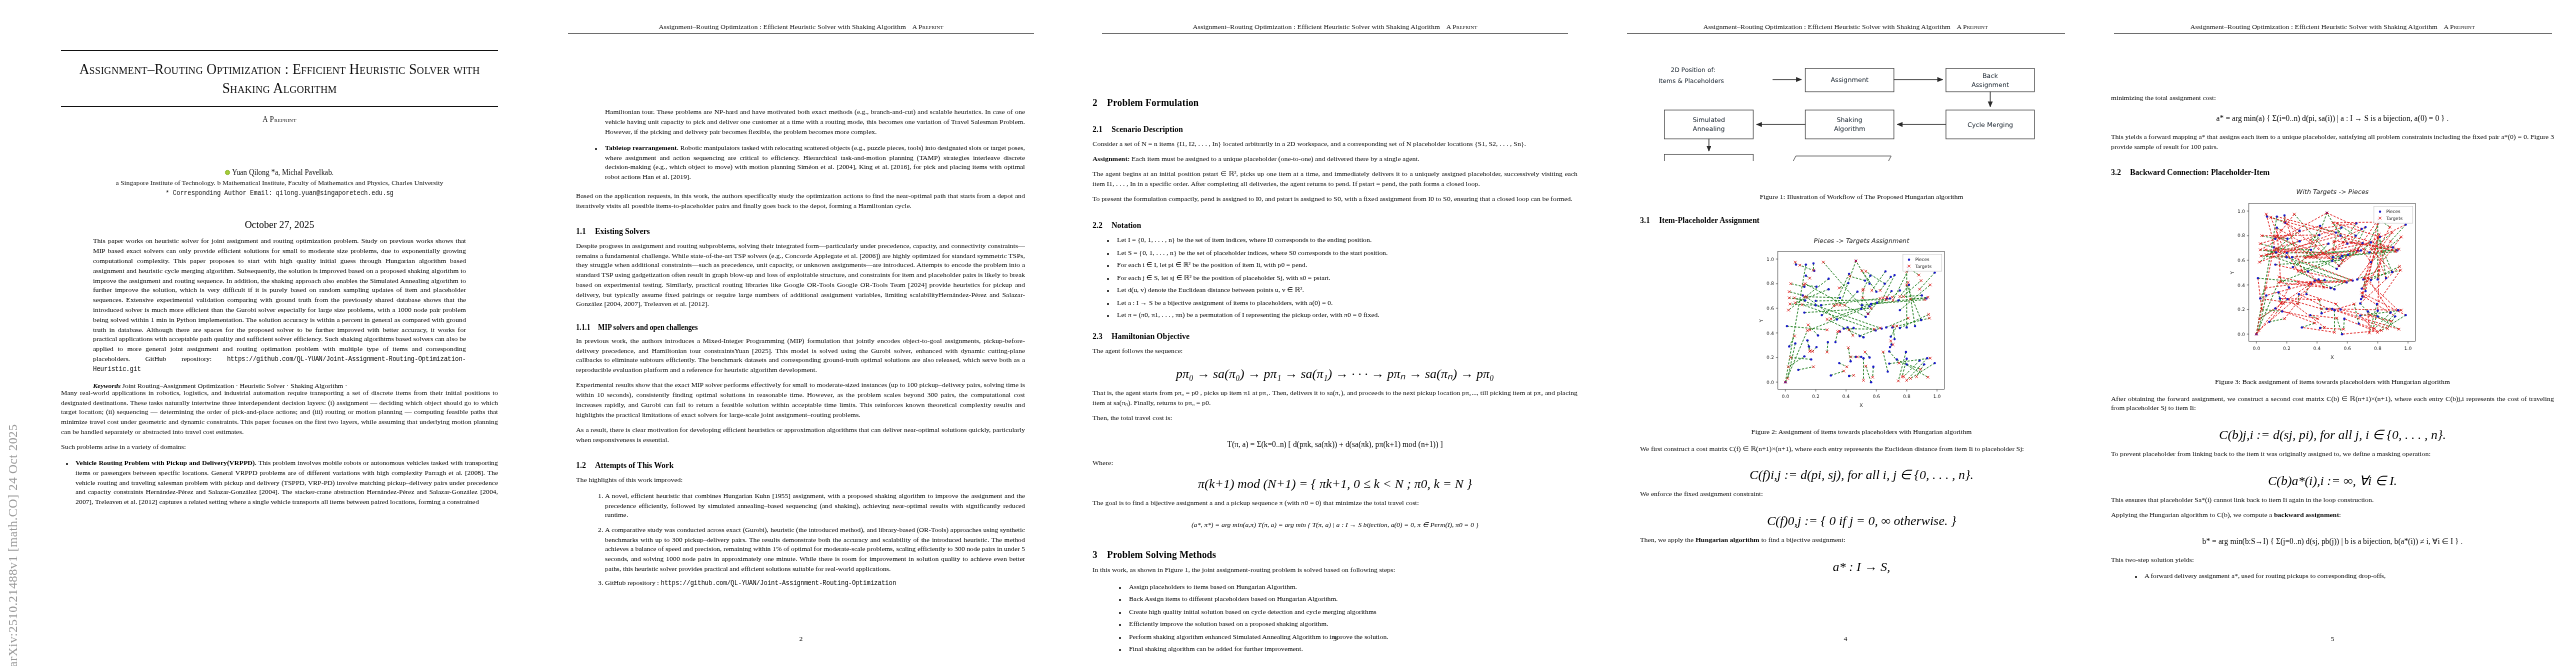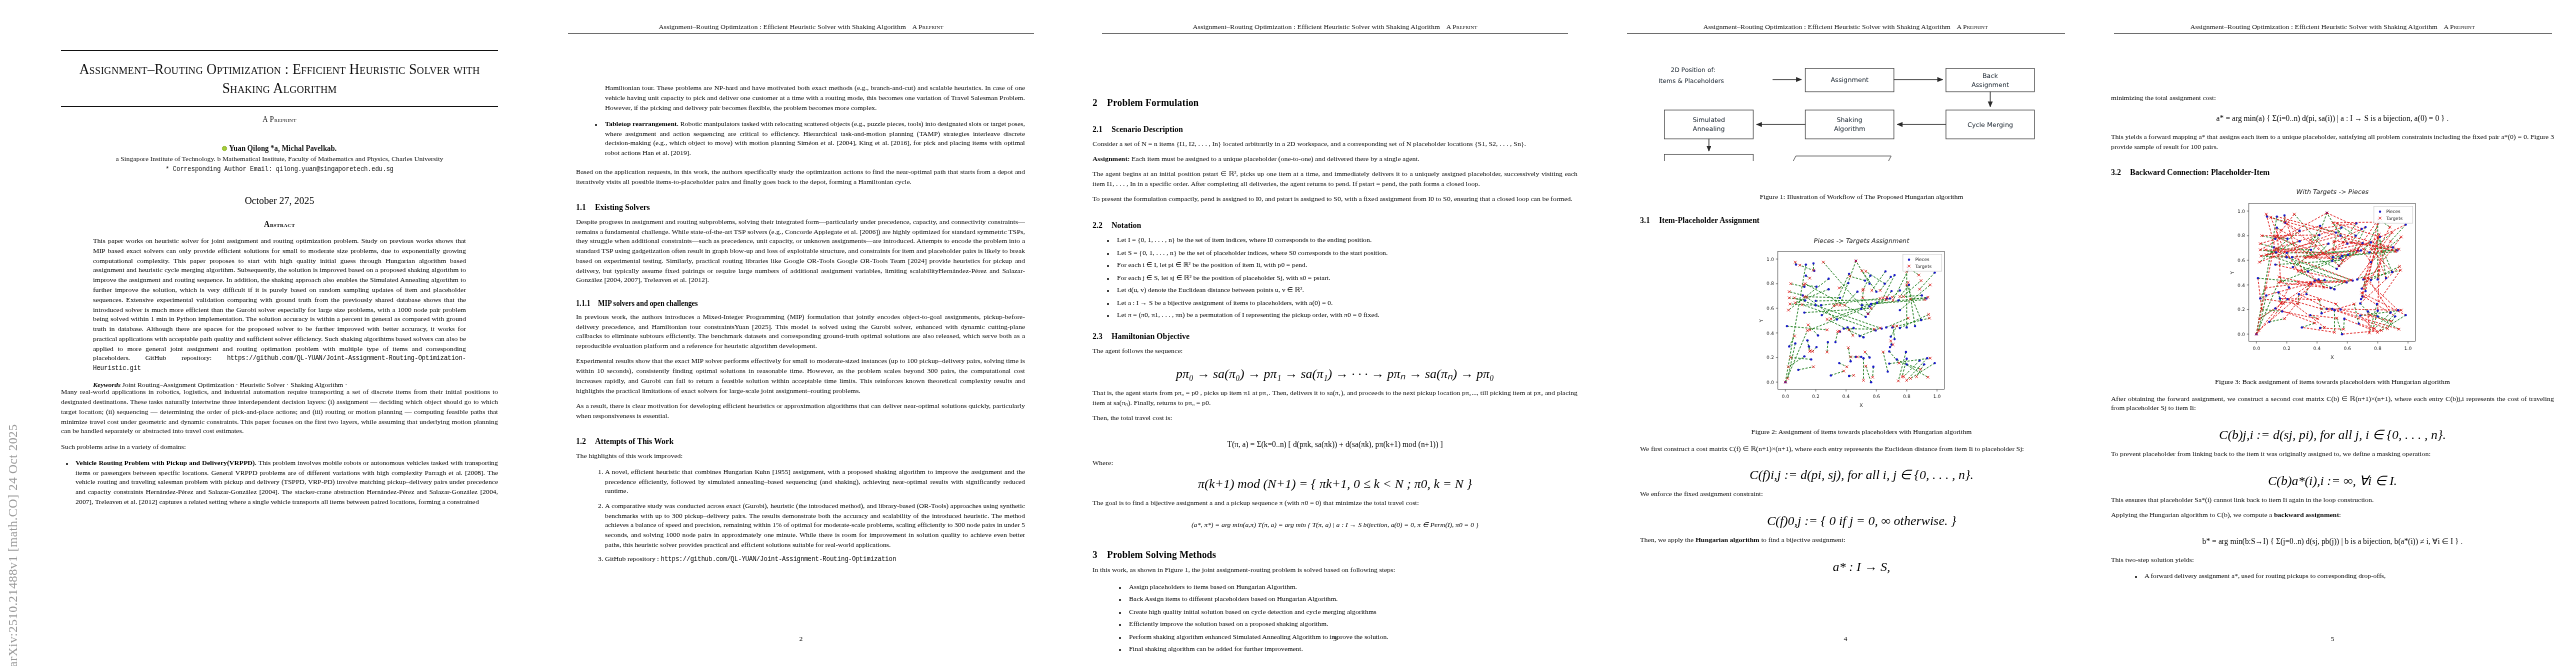--- a/index.html
+++ b/index.html
@@ -56,21 +56,21 @@
     text-align: center; font-variant: small-caps;
     font-size: 14px; line-height: 1.32; color: #0d0d0d;
     font-family: "Liberation Serif", serif; letter-spacing: 0.1px;
     padding: 10px 4.4px 7.8px 4.4px;
   }
   .preprint {
     text-align: center; font-variant: small-caps; font-size: 7.5px;
     letter-spacing: 0.2px; padding-top: 8.3px; color: #111;
   }
   .authors { text-align: center; font-size: 7.1px; line-height: 1.55; color: #111; padding-top: 18.3px; }
-  .authors .names { font-weight: bold; font-size: 7.4px; }
+  .authors .names { font-weight: normal; font-size: 7.4px; margin-top: 24px; }
   .orcid {
     display: inline-block; width: 4.4px; height: 4.4px; border-radius: 50%;
     background: #a6ce39; border: 0.9px solid #8fb62c; vertical-align: middle;
     margin-right: 2.2px; position: relative; top: -0.6px;
   }
   .authors .aff { font-size: 6.9px; }
   .email-line { font-family: "Liberation Mono", monospace; font-size: 6.3px; letter-spacing: -0.1px; }
   .pubdate { text-align: center; font-size: 10px; padding-top: 20px; }
   .abs-head { text-align: center; font-variant: small-caps; font-weight: bold; font-size: 7.8px; padding-top: 14.5px; letter-spacing: 0.2px; }
 
@@ -122,21 +122,20 @@
 
       <div class="authors">
         <div class="names">
           <span class="orcid"></span><span>Yuan Qilong *a, Michal Pavelkab.</span>
         </div>
         <div class="aff">a Singapore Institute of Technology. b Mathematical Institute, Faculty of Mathematics and Physics, Charles University</div>
         <div class="email-line">* Corresponding Author Email:  qilong.yuan@singaporetech.edu.sg</div>
       </div>
 
       <div class="pubdate">October 27, 2025</div>
-      <div class="abs-head">Abstract</div>
 
       <div style="padding:7.8px 32px 0 32px;">
         <div class="abs-body">
           <span>This paper works on heuristic solver for joint assignment and routing optimization problem. Study on previous works shows that MIP based exact solvers can only provide efficient solutions for small to moderate size problems, due to exponentially growing computational complexity. This paper proposes to start with high quality initial guess through Hungarian algorithm based assignment and heuristic cycle merging algorithm. Subsequently, the solution is improved based on a proposed shaking algorithm to improve the assignment and routing sequence. In addition, the shaking approach also enables the Simulated Annealing algorithm to further improve the solution, which is very difficult if it is purely based on random sampling updates of item and placeholder sequences. Extensive experimental validation comparing with ground truth from the previously shared database shows that the introduced solver is much more efficient than the Gurobi solver especially for large size problems, with a 1000 node pair problem being solved within 1 min in Python implementation. The solution accuracy is within a percent in general as compared with ground truth in database. Although there are spaces for the proposed solver to be further improved with better accuracy, it works for practical applications with acceptable path quality and sufficient solver efficiency. Such shaking algorihtms based solvers can also be applied to more general joint assignment and routing optimation problem with multiple type of items and corresponding placeholders. GitHub repository:</span>
           <span class="mono">https://github.com/QL-YUAN/Joint-Assignment-Routing-Optimization-Heuristic.git</span>
         </div>
         <div class="kw">
           <b>Keywords</b>
           <span>Joint Routing–Assignment Optimization · Heuristic Solver · Shaking Algorithm ·</span>
         </div>
@@ -155,21 +154,21 @@
   </div>
 
   <div class="page p2">
     <div class="runhead">
       <div class="rh-text">
         <span>Assignment–Routing Optimization : Efficient Heuristic Solver with Shaking Algorithm</span><span class="sc">A Preprint</span>
       </div>
       <div class="rule"></div>
     </div>
 
-    <div class="inner" style="left:42px; right:42px; top:84px; width:449px;">
+    <div class="inner" style="left:42px; right:42px; top:108px; width:449px;">
       <div style="padding-left:29px;">
         <p class="body-text para">Hamiltonian tour. These problems are NP-hard and have motivated both exact methods (e.g., branch-and-cut) and scalable heuristics. In case of one vehicle having unit capacity to pick and deliver one customer at a time with a routing mode, this becomes one variation of Travel Salesman Problem. However, if the picking and delivery pair becomes flexible, the problem becomes more complex.</p>
       </div>
       <ul class="bullets" style="margin-left:14.5px;">
         <li>
           <b>Tabletop rearrangement.</b><span> Robotic manipulators tasked with relocating scattered objects (e.g., puzzle pieces, tools) into designated slots or target poses, where assignment and action sequencing are critical to efficiency. Hierarchical task-and-motion planning (TAMP) strategies interleave discrete decision-making (e.g., which object to move) with motion planning Siméon et al. [2004], King et al. [2016], for pick and placing items with optimal robot actions Han et al. [2019].</span>
         </li>
       </ul>
       <p class="body-text para" style="padding-top:5.6px;">Based on the application requests, in this work, the authors specifically study the optimization actions to find the near-optimal path that starts from a depot and iteratively visits all possible items-to-placeholder pairs and finally goes back to the depot, forming a Hamiltonian cycle.</p>
 

